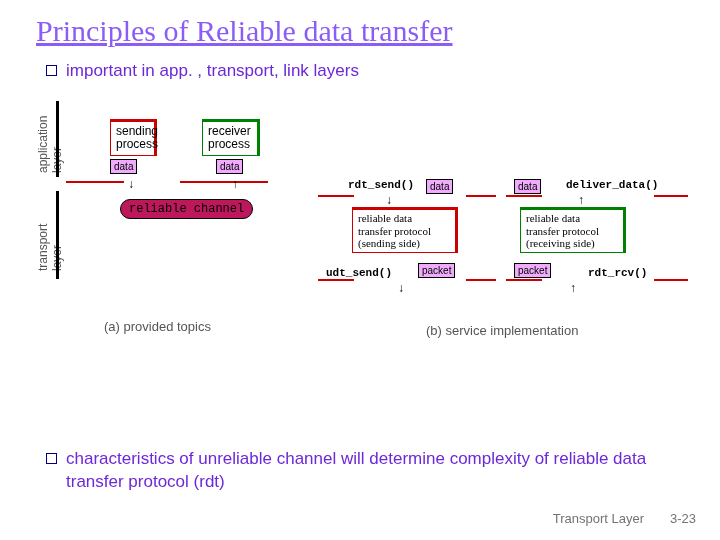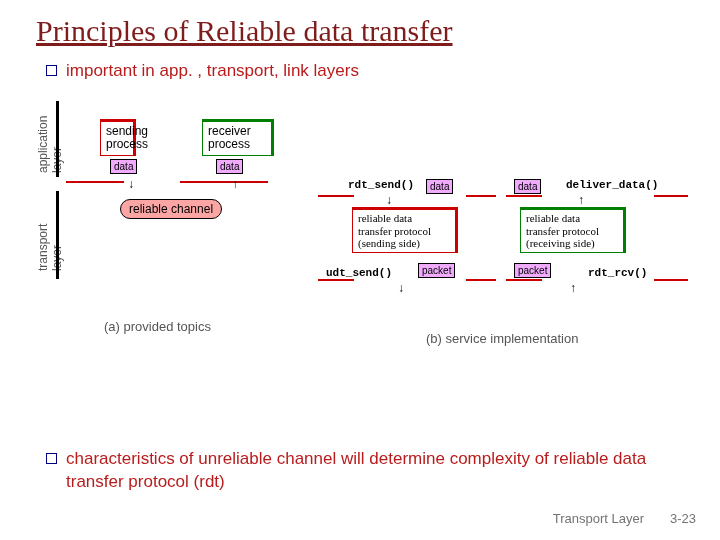--- a/index.html
+++ b/index.html
@@ -7,33 +7,33 @@
     width: 720px;
     height: 540px;
     background: #fff;
     font-family: Arial, Helvetica, sans-serif;
     position: relative;
     overflow: hidden;
   }
   .title {
     font-family: Georgia, 'Times New Roman', serif;
     font-size: 30px;
-    color: #7f1d1d;
+    color: #8b5cf6;
     text-decoration: underline;
     padding: 14px 0 0 36px;
     font-weight: normal;
   }
   .bullets {
     padding: 12px 0 0 46px;
   }
   .bullet-row {
     display: flex;
     align-items: flex-start;
     font-size: 17px;
-    color: #b91c1c;
+    color: #6d28d9;
     line-height: 1.35;
     margin-bottom: 2px;
   }
   .bullet-box {
     width: 11px; height: 11px;
     border: 1.5px solid #000080;
     flex: 0 0 11px;
     margin: 5px 9px 0 0;
   }
   .figure-area {
@@ -73,24 +73,24 @@
     background: #f0abfc;
     border: 1px solid #000;
     font-size: 10px;
     font-family: Arial;
     padding: 1px 3px;
   }
   .channel {
     position: absolute;
     border: 1px solid #000;
     border-radius: 12px;
-    font-family: Liberation Sans, sans-serif;
+    font-family: Liberation Mono, monospace;
     font-size: 12px;
     padding: 2px 8px;
-    background: #fca5a5;
+    background: #be185d;
   }
   .rdtbox {
     position: absolute;
     background: #fff;
     font-family: Liberation Serif, serif;
     font-size: 11px;
     padding: 2px 5px;
     line-height: 1.15;
     border-top: 3px solid;
     border-right: 3px solid;
@@ -154,22 +154,22 @@
   <span class="vlabel" style="left:6px; top:176px;">transport<br>layer</span>
   <span class="vbar" style="left:26px; top:96px; height:88px;"></span>
 
   <span class="redline" style="left:36px; top:86px; width:58px;"></span>
   <span class="redline" style="left:150px; top:86px; width:88px;"></span>
   <span class="redline" style="left:288px; top:100px; width:36px;"></span>
   <span class="redline" style="left:436px; top:100px; width:30px;"></span>
   <span class="redline" style="left:476px; top:100px; width:36px;"></span>
   <span class="redline" style="left:624px; top:100px; width:34px;"></span>
 
-  <div class="proc" style="left:70px; top:24px; border-color:#c00; width:36px;">sending<br>process</div>
-  <div class="proc" style="left:172px; top:24px; border-color:#008000; width:72px;">receiver<br>process</div>
+  <div class="proc" style="left:80px; top:24px; border-color:#c00; width:47px;">sending<br>process</div>
+  <div class="proc" style="left:172px; top:24px; border-color:#008000; width:58px;">receiver<br>process</div>
   <span class="small-tag" style="left:80px; top:64px;">data</span>
   <span class="small-tag" style="left:186px; top:64px;">data</span>
   <span class="arrow" style="left:98px; top:82px;">↓</span>
   <span class="arrow" style="left:202px; top:82px;">↑</span>
   <div class="channel" style="left:90px; top:104px;">reliable channel</div>
   <div class="caption" style="left:74px; top:224px;">(a)   provided topics</div>
 
   <span class="fn" style="left:318px; top:84px;">rdt_send()</span>
   <span class="small-tag" style="left:396px; top:84px;">data</span>
   <span class="small-tag" style="left:484px; top:84px;">data</span>
@@ -187,21 +187,21 @@
   <span class="fn" style="left:558px; top:172px;">rdt_rcv()</span>
 
   <span class="redline" style="left:288px; top:184px; width:36px;"></span>
   <span class="redline" style="left:436px; top:184px; width:30px;"></span>
   <span class="redline" style="left:476px; top:184px; width:36px;"></span>
   <span class="redline" style="left:624px; top:184px; width:34px;"></span>
 
   <span class="arrow" style="left:368px; top:186px;">↓</span>
   <span class="arrow" style="left:540px; top:186px;">↑</span>
 
-  <div class="caption" style="left:396px; top:236px;">(b)  service implementation</div>
+  <div class="caption" style="left:396px; top:228px;">(b)  service implementation</div>
 </div>
 
 <div class="bottom-bullets">
   <div class="bullet-row">
     <span class="bullet-box"></span>
     <span>characteristics of unreliable channel will determine complexity of reliable data transfer protocol (rdt)</span>
   </div>
 </div>
 
 <div class="footer">

